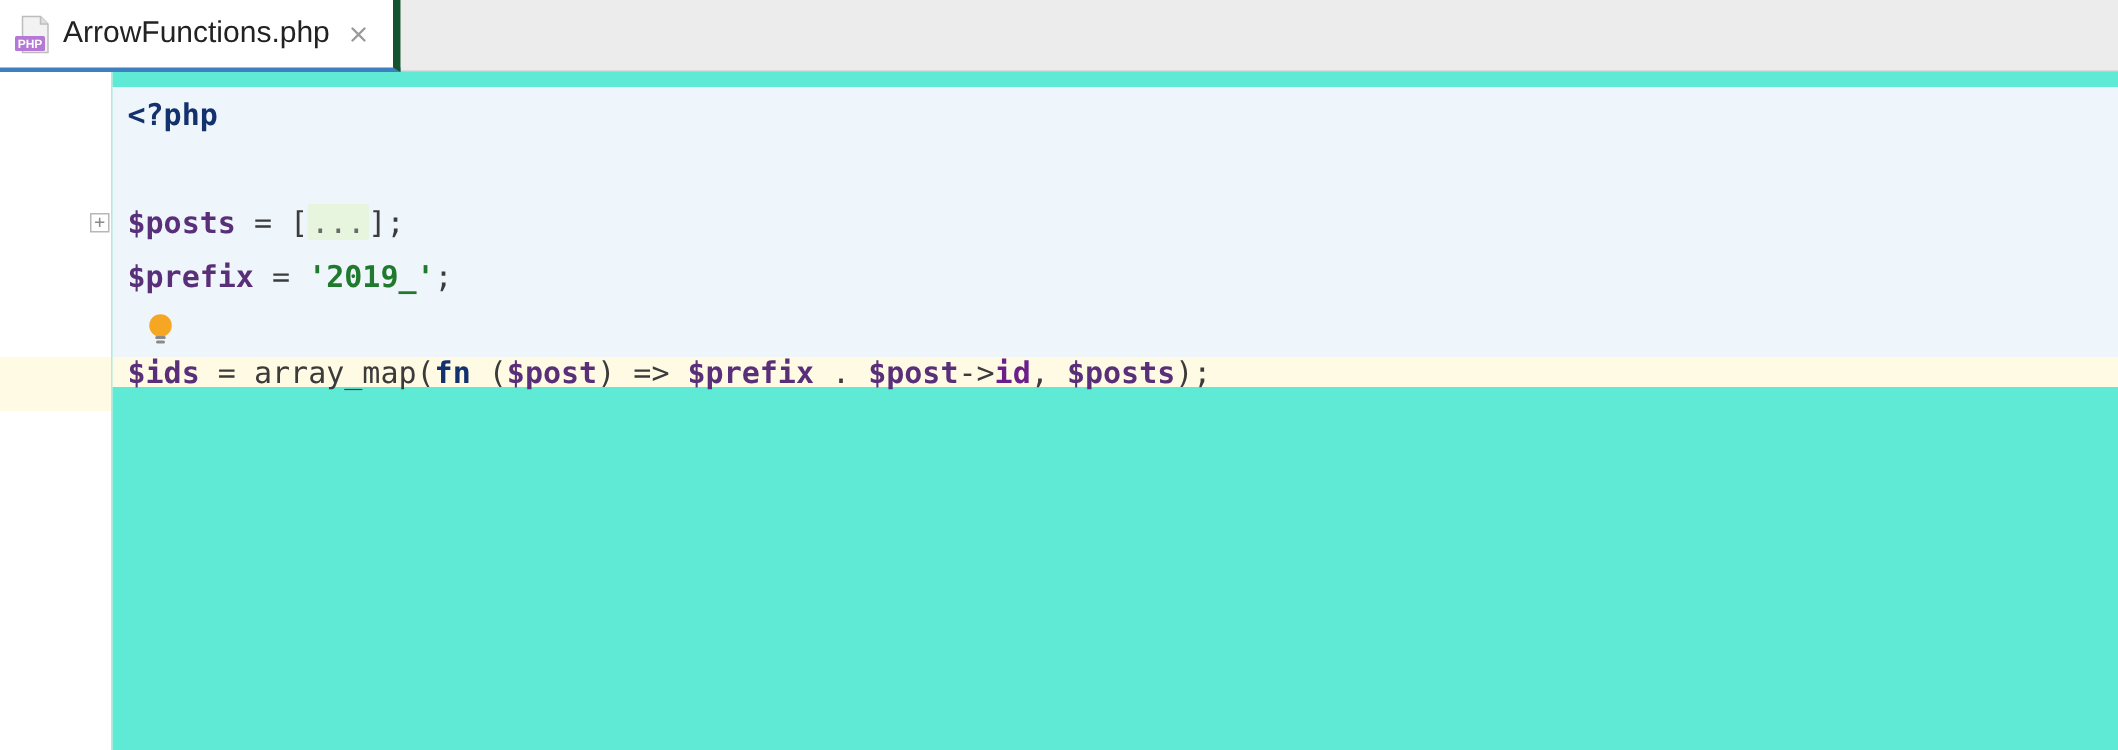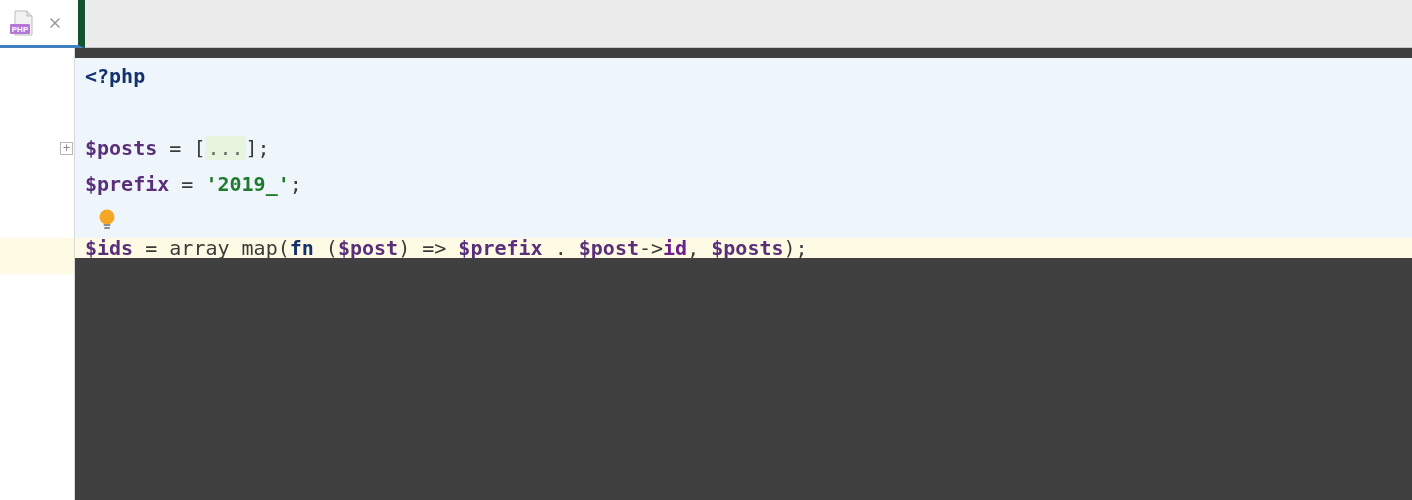--- a/index.html
+++ b/index.html
@@ -19,21 +19,21 @@
     border-bottom: 1px solid #c9c9c9;
     display: flex;
     align-items: stretch;
   }
   .tab {
     display: flex;
     align-items: center;
     gap: 6px;
     padding: 0 16px 0 10px;
     background: #ffffff;
-    border-right: 7px solid #14532d;
+    border-right: 5px solid #14532d;
     border-bottom: 3px solid #3f7fbf;
     margin-bottom: -1px;
     font-family: -apple-system, "Segoe UI", Arial, sans-serif;
     font-size: 20px;
     color: #222;
     cursor: pointer;
     height: 48px;
   }
   .tab .file-icn {
     width: 26px; height: 26px;
@@ -83,21 +83,21 @@
   
   .gutter .hl {
     position: absolute;
     left: 0; right: 0;
     background: #fffae3;
   }
 
   .code {
     flex: 1;
     position: relative;
-    background: #404040;
+    background: #5eead4;
     padding-left: 10px;
   }
   .line {
     position: absolute;
     left: 0; right: 0;
     padding-left: 10px;
     white-space: pre;
     display: flex;
     align-items: center;
   }
@@ -128,20 +128,21 @@
 <div class="tabbar">
   <div class="tab">
     <span class="file-icn">
       <svg viewBox="0 0 26 26">
         <path d="M5 1 h12 l5 5 v19 h-17 z" fill="#f2f2f2" stroke="#bdbdbd" stroke-width="1"></path>
         <path d="M17 1 v5 h5" fill="#e0e0e0" stroke="#bdbdbd" stroke-width="1"></path>
         <rect x="0" y="14" width="20" height="10" rx="1" fill="#b678d6"></rect>
         <text x="10" y="22" font-size="8" font-family="Arial" font-weight="700" fill="#ffffff" text-anchor="middle">PHP</text>
       </svg>
     </span>
+    <span>ArrowFunctions.php</span>
     <span class="close">
       <svg viewBox="0 0 12 12">
         <path d="M2 2 L10 10 M10 2 L2 10" stroke="#9a9a9a" stroke-width="1.6" stroke-linecap="round"></path>
       </svg>
     </span>
   </div>
 </div>
 
 <div class="editor">
   <div class="gutter">

